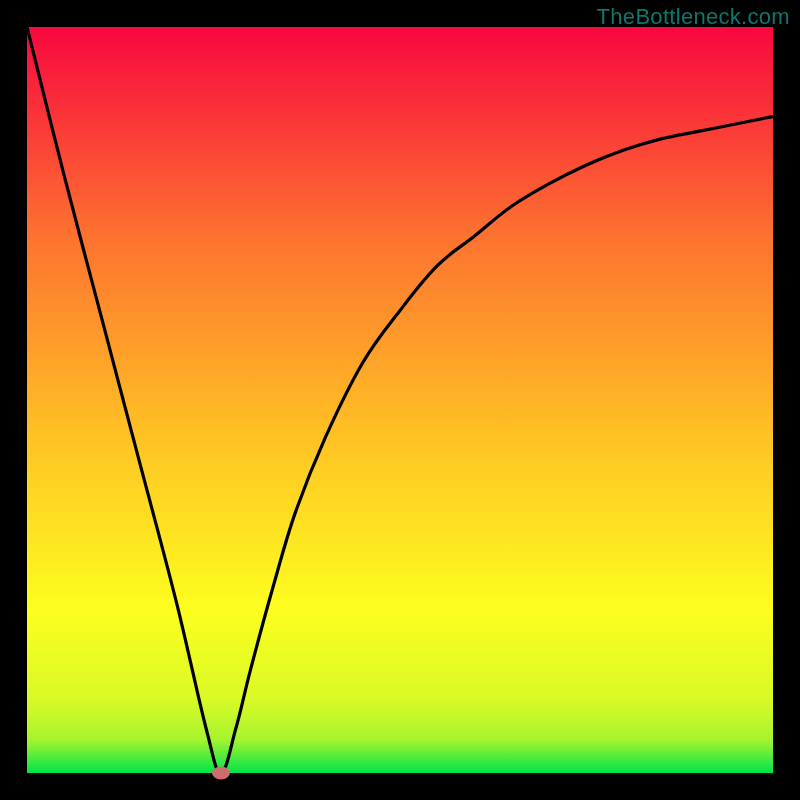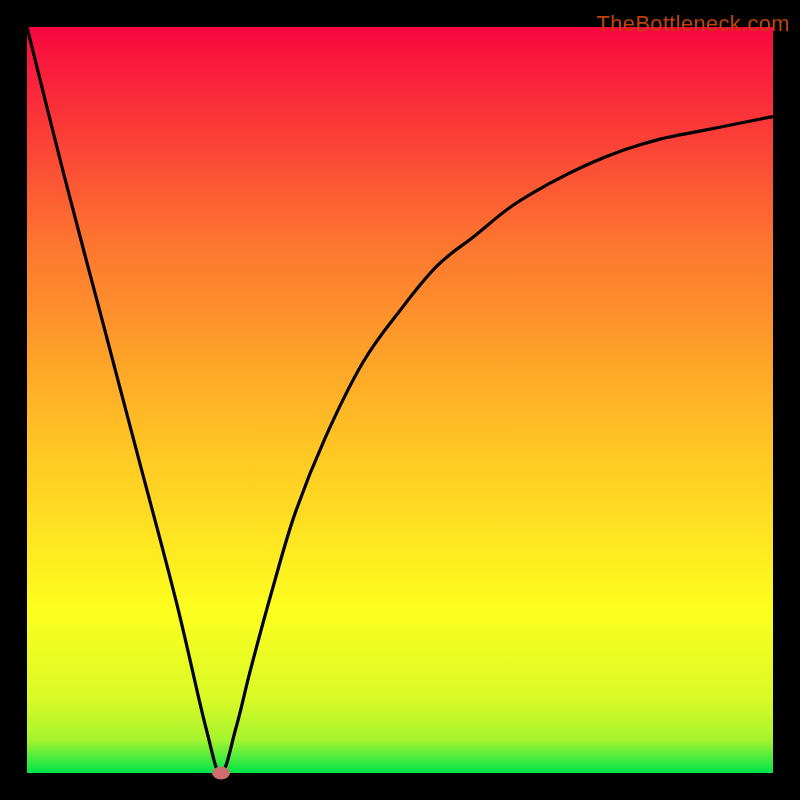--- a/index.html
+++ b/index.html
@@ -14,23 +14,23 @@
   .frame {
     position: absolute;
     left: 27px;
     top: 27px;
     width: 746px;
     height: 746px;
     background: #000;
   }
   .watermark {
     position: absolute;
-    top: 11px;
+    top: 4px;
     right: 10px;
-    color: #c2410c;
+    color: #0f766e;
     font-size: 22px;
     font-weight: 500;
     letter-spacing: 0.3px;
     z-index: 50;
   }
   .gradient {
     position: absolute;
     left: 0;
     top: 0;
     width: 746px;

